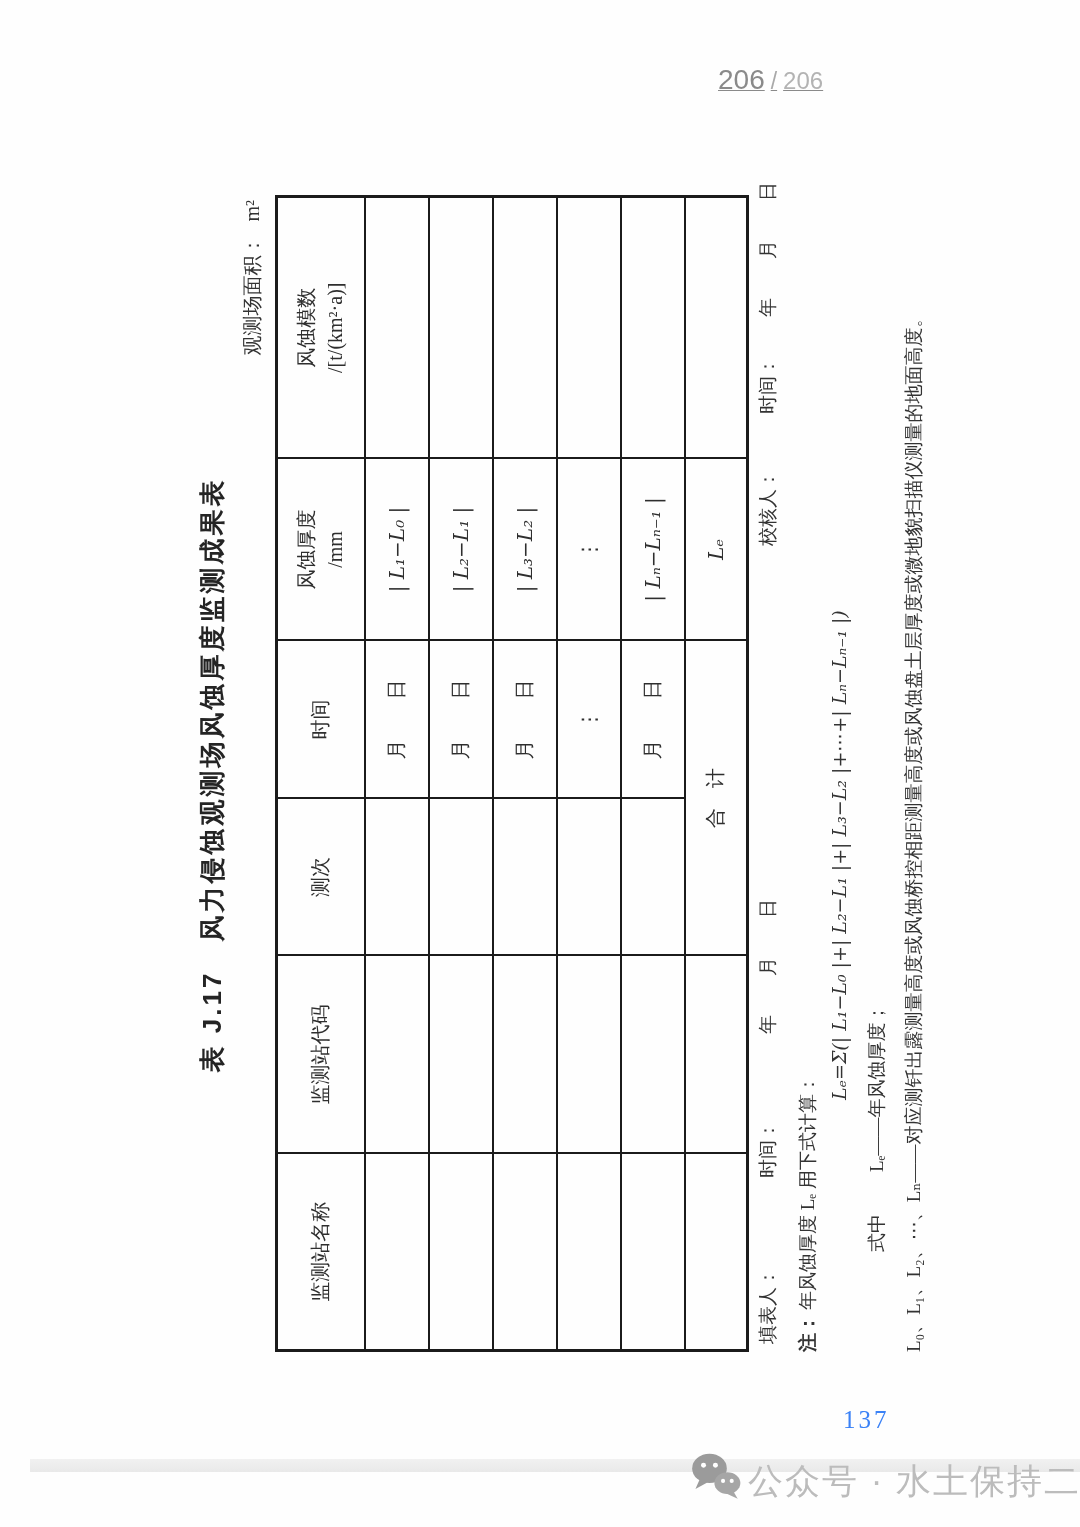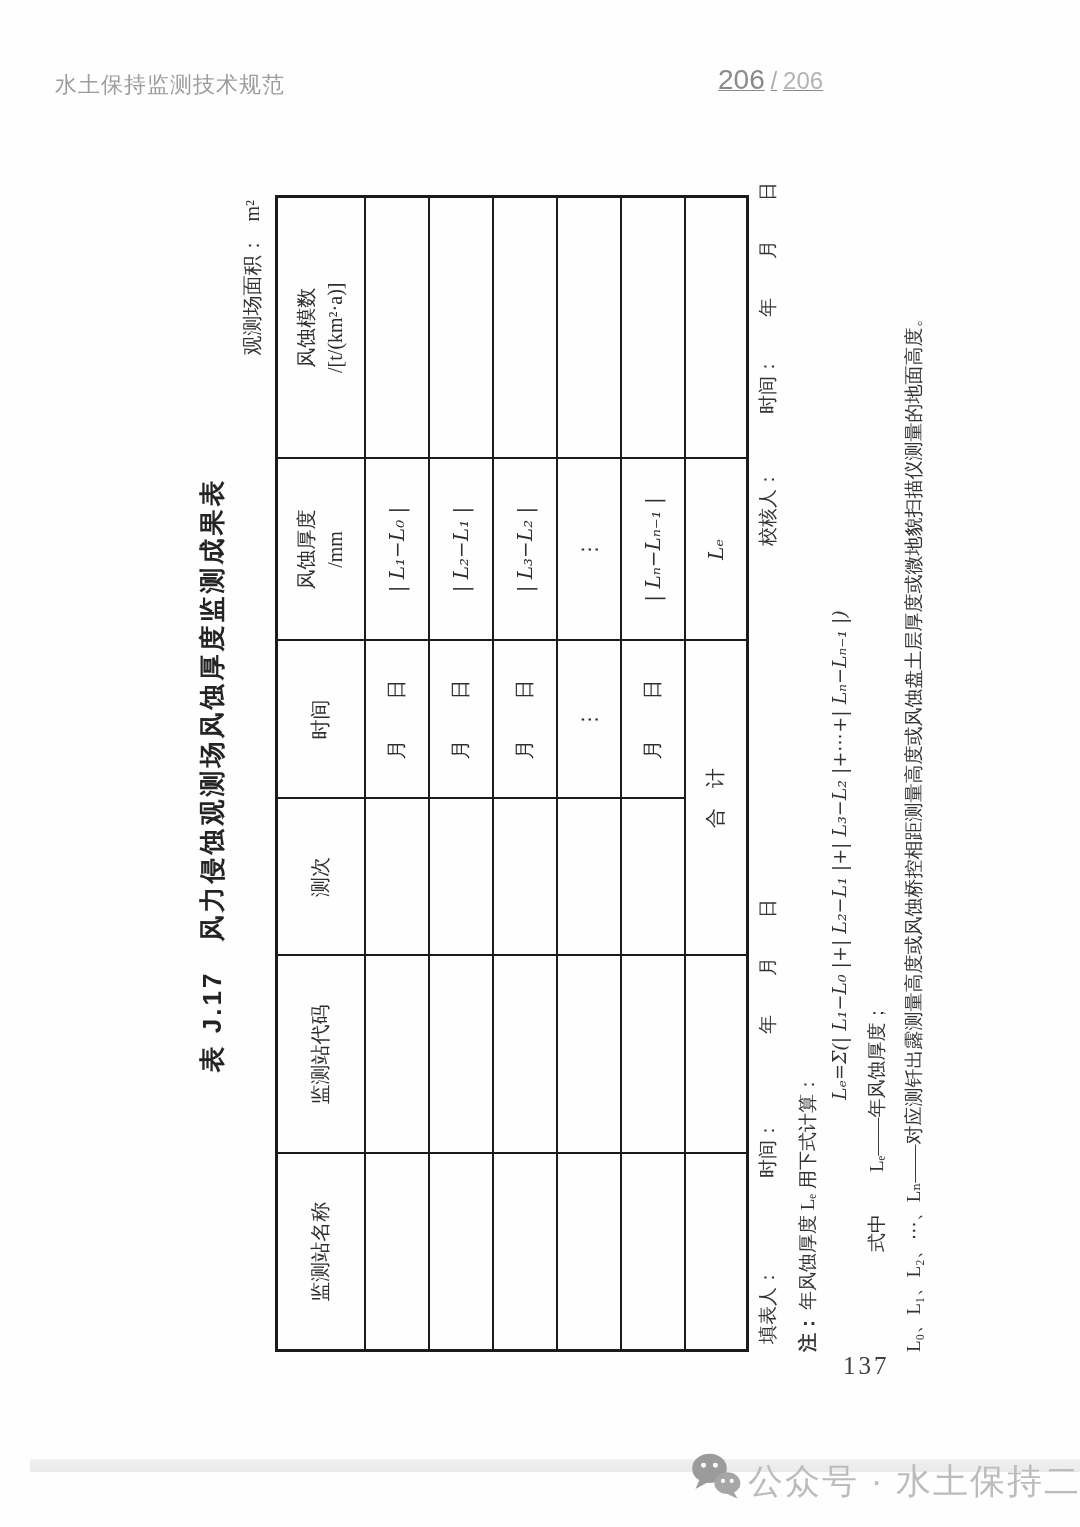--- a/index.html
+++ b/index.html
@@ -50,34 +50,33 @@
   
   .notes{position:absolute;top:600px;left:0;width:100%;font-size:19px;color:#333;}
   .note-line1{position:absolute;top:0;left:0;white-space:nowrap;}
   .note-label{font-weight:700;font-family:"Liberation Sans","DejaVu Sans",sans-serif;margin-right:4px;}
   .note-formula{position:absolute;top:33px;left:252px;white-space:nowrap;}
   .note-l3p{position:absolute;top:69px;left:100px;}
   .note-l3b{position:absolute;top:69px;left:180px;white-space:nowrap;}
   .note-line4{position:absolute;top:106px;left:0;white-space:nowrap;font-size:19px;}
 
   
-  .page-number{position:absolute;left:843px;top:1352px;font-size:25px;color:#404040;letter-spacing:3px;}
+  .page-number{position:absolute;left:843px;top:1406px;font-size:25px;color:#3b82f6;letter-spacing:3px;}
   .wm-strip{position:absolute;left:30px;top:1459px;width:1050px;height:13px;
         background:linear-gradient(to bottom,#f1f1f1,#e9e9e9);}
   .wm-icon{position:absolute;left:690px;top:1452px;}
   .wm-text{position:absolute;left:748px;top:1458px;
         font-family:"Liberation Sans","DejaVu Sans",sans-serif;
         font-size:35px;color:#bcbcbc;letter-spacing:2px;white-space:nowrap;}
 </style>
 </head>
 <body>
 
 <div class="page">
 
-  <div class="doc-header-title">水土保持监测技术规范</div>
   <div class="page-indicator">
     <span class="cur">206</span><span class="sep">/</span><span class="tot">206</span>
   </div>
 
   <div class="sheet">
 
     <div class="sheet-title">表 J.17　风力侵蚀观测场风蚀厚度监测成果表</div>
 
     <div class="area-line">
       <span>观测场面积：</span><span class="area-unit">m²</span>

